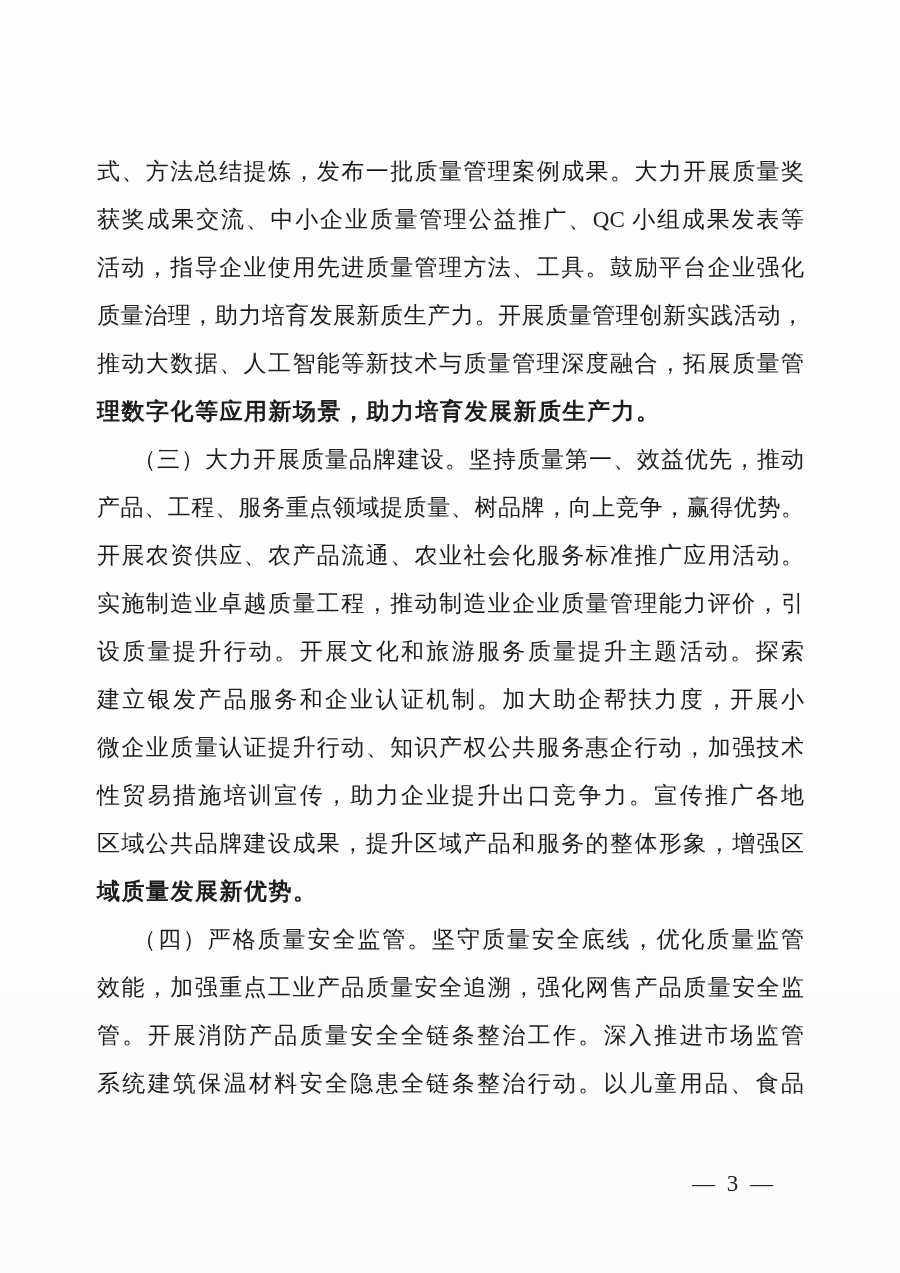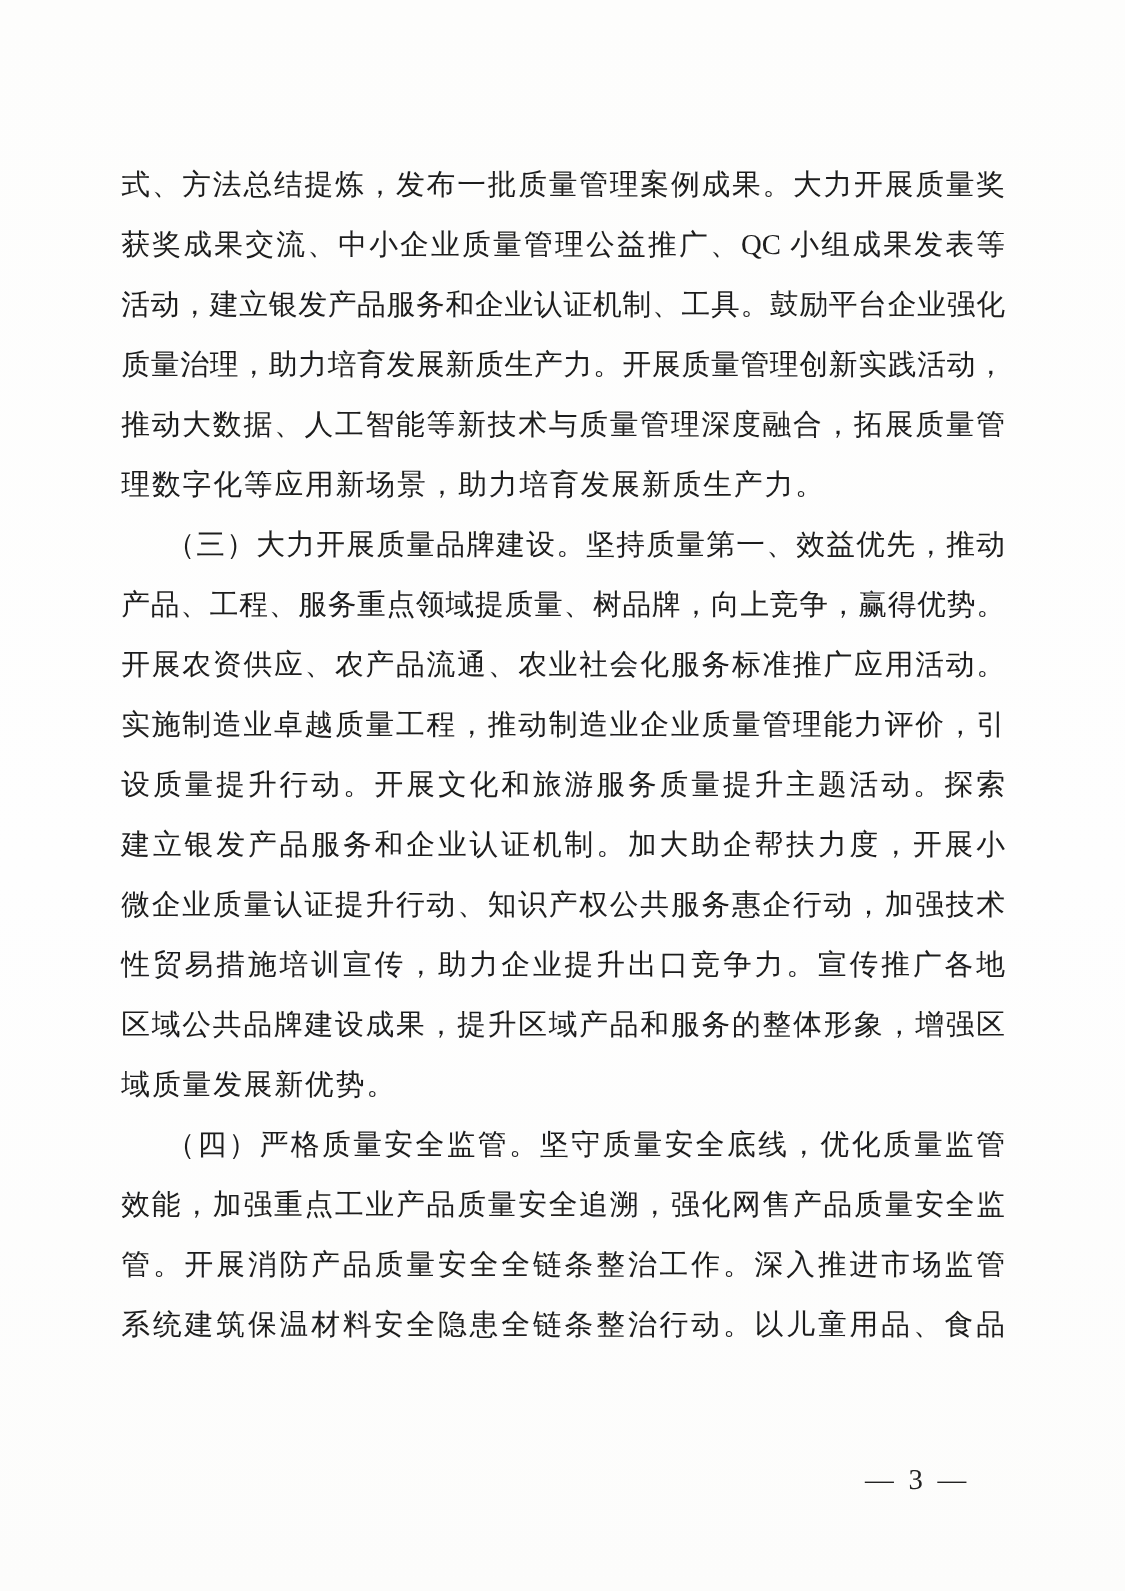--- a/index.html
+++ b/index.html
@@ -13,38 +13,38 @@
   .page {
     position: relative;
     width: 900px;
     height: 1273px;
     background: linear-gradient(180deg, #fdfdfc 0%, #fefefe 55%, #fcfcfb 100%);
     overflow: hidden;
   }
   .text-block {
     position: absolute;
     left: 97px;
-    top: 124px;
+    top: 148px;
     width: 707px;
   }
   .line {
     height: 48px;
     line-height: 48px;
     font-size: 23px;
     color: #1d1d1d;
     white-space: nowrap;
   }
   
   .j {
     white-space: normal;
     text-align: justify;
     text-align-last: justify;
   }
   
-  .pe { letter-spacing: 1.5px; }
+  .pe { letter-spacing: 1.5px; font-weight: bold; }
   
   .ind { text-indent: 36px; }
   .page-num {
     position: absolute;
     top: 1166px;
     left: 97px;
     width: 707px;
     height: 36px;
     line-height: 36px;
     text-align: right;
@@ -54,21 +54,21 @@
     color: #222;
   }
 </style>
 </head>
 <body>
 
 <div class="page">
   <div class="text-block">
     <div class="line j">式、方法总结提炼，发布一批质量管理案例成果。大力开展质量奖</div>
     <div class="line j">获奖成果交流、中小企业质量管理公益推广、QC 小组成果发表等</div>
-    <div class="line j">活动，建立银发产品服务和企业认证机制、工具。鼓励平台企业强化</div>
+    <div class="line j">活动，指导企业使用先进质量管理方法、工具。鼓励平台企业强化</div>
     <div class="line j">质量治理，助力培育发展新质生产力。开展质量管理创新实践活动，</div>
     <div class="line j">推动大数据、人工智能等新技术与质量管理深度融合，拓展质量管</div>
     <div class="line pe">理数字化等应用新场景，助力培育发展新质生产力。</div>
     <div class="line j ind">（三）大力开展质量品牌建设。坚持质量第一、效益优先，推动</div>
     <div class="line j">产品、工程、服务重点领域提质量、树品牌，向上竞争，赢得优势。</div>
     <div class="line j">开展农资供应、农产品流通、农业社会化服务标准推广应用活动。</div>
     <div class="line j">实施制造业卓越质量工程，推动制造业企业质量管理能力评价，引</div>
     <div class="line j">设质量提升行动。开展文化和旅游服务质量提升主题活动。探索</div>
     <div class="line j">建立银发产品服务和企业认证机制。加大助企帮扶力度，开展小</div>
     <div class="line j">微企业质量认证提升行动、知识产权公共服务惠企行动，加强技术</div>

